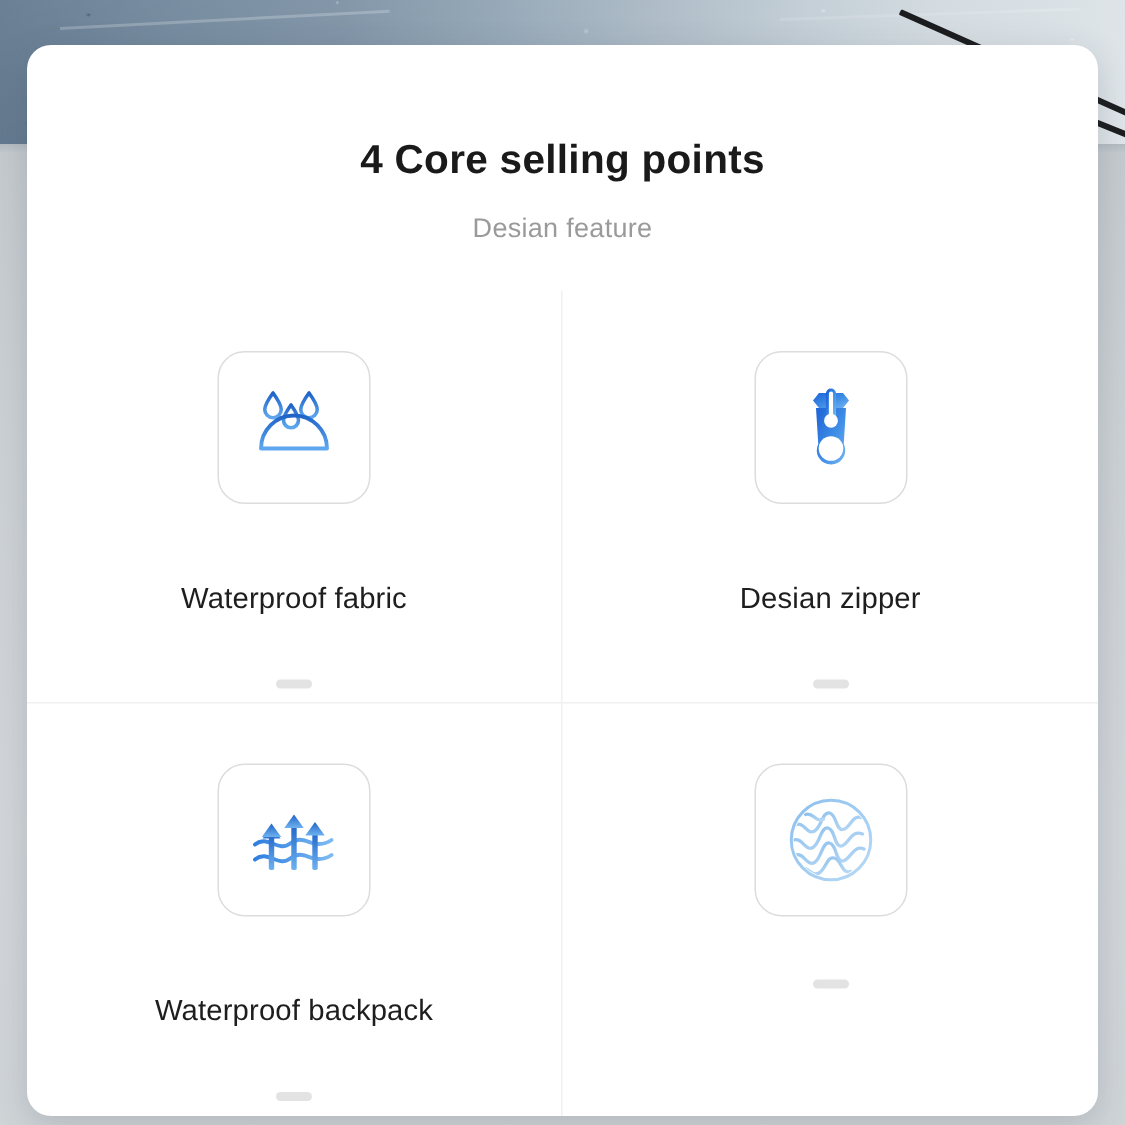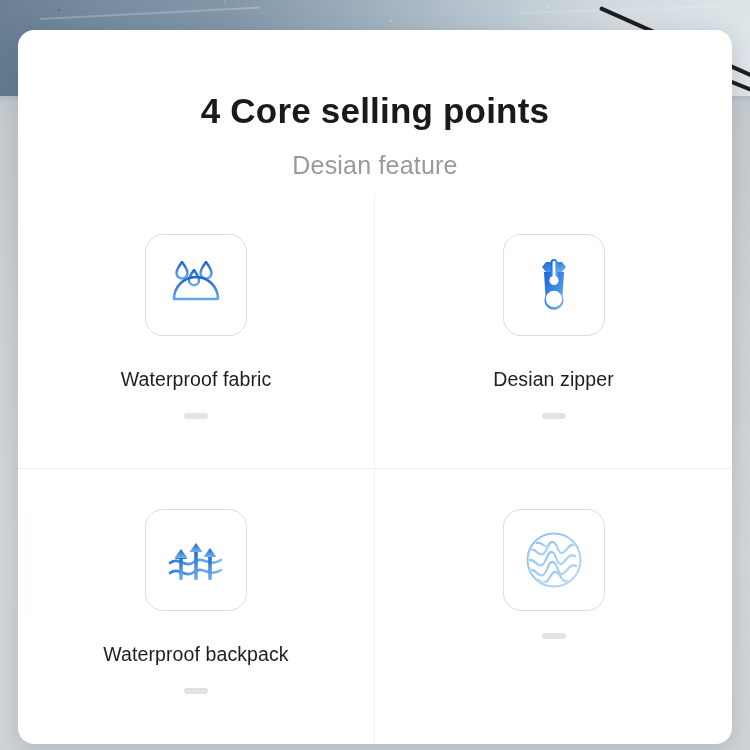--- a/index.html
+++ b/index.html
@@ -90,29 +90,29 @@
     border-radius: 16px;
     box-shadow: 0 6px 22px rgba(60,70,85,0.20);
     overflow: hidden;
   }
 
   .card-header {
     padding-top: 62px;
     text-align: center;
   }
   .card-title {
-    font-size: 35px;
+    font-size: 27px;
     font-weight: bold;
     color: #1a1a1a;
     letter-spacing: 0.2px;
     line-height: 1.1;
   }
   .card-subtitle {
     margin-top: 20px;
-    font-size: 25px;
+    font-size: 18px;
     color: #9a9a9a;
     font-weight: normal;
     letter-spacing: 0.2px;
   }
 
   
   .feature-grid {
     position: absolute;
     left: 0;
     top: 164px;           
@@ -122,20 +122,21 @@
     grid-template-columns: 1fr 1fr;
     grid-template-rows: 1fr 1fr;
   }
   .feature-cell {
     position: relative;
     display: flex;
     flex-direction: column;
     align-items: center;
     justify-content: flex-start;
     padding-top: 40px;
+    gap: 20px;
   }
   
   .feature-cell.col-left  { border-right: 1px solid #f0f0f0; }
   .feature-cell.row-top   { border-bottom: 1px solid #f0f0f0; }
 
   .icon-tile {
     width: 102px;
     height: 102px;
     border: 1px solid #dcdcdc;
     border-radius: 18px;

